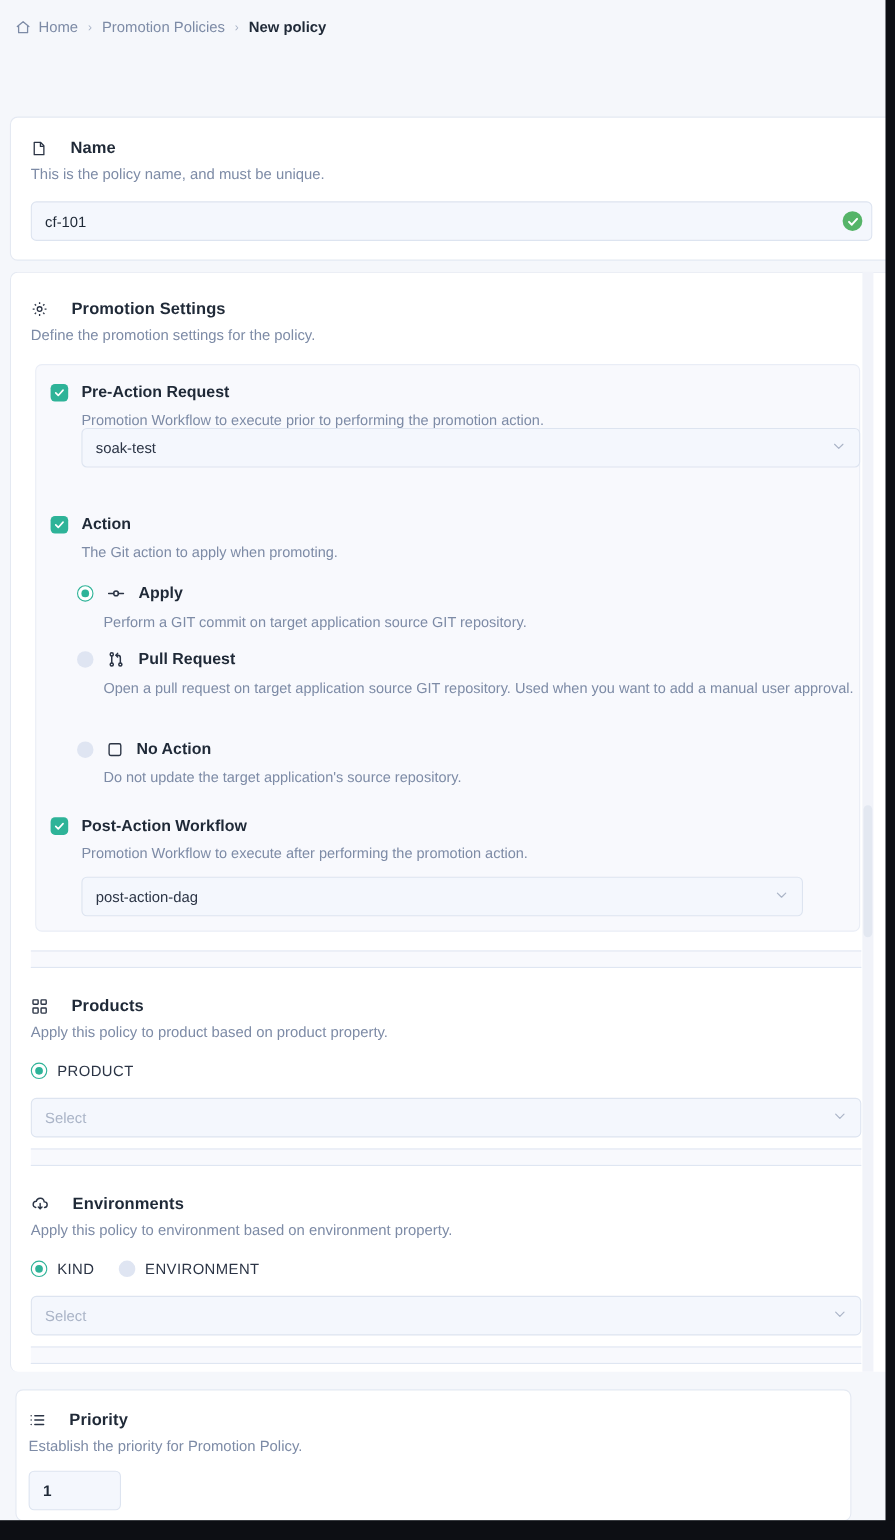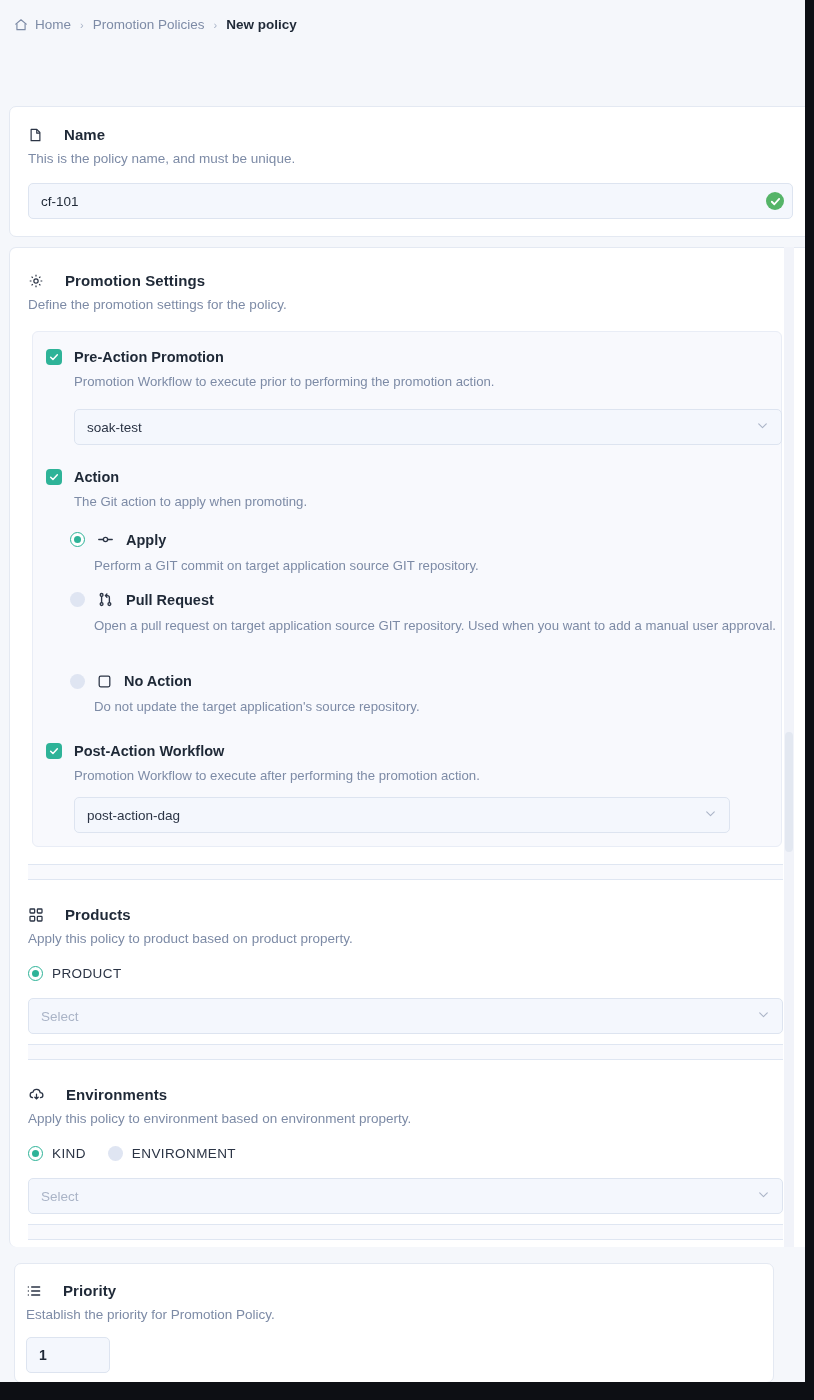--- a/index.html
+++ b/index.html
@@ -169,24 +169,24 @@
 
   <div class="inner-panel"></div>
 
   <div style="position:absolute;left:46px;top:349px;width:730px;">
     <div class="field-head">
       <span class="cbx">
         <svg viewBox="0 0 24 24" fill="none" stroke="#ffffff" stroke-width="3.6" stroke-linecap="round" stroke-linejoin="round">
             <path d="M4 12.5 9.5 18 20 6.5"></path>
           </svg>
       </span>
-      <span class="field-title">Pre-Action Promotion</span>
+      <span class="field-title">Pre-Action Request</span>
     </div>
     <div class="field-desc" style="margin-top:9px;margin-left:28px;">Promotion Workflow to execute prior to performing the promotion action.</div>
-    <div class="select" style="margin-top:20px;margin-left:28px;width:708px;">
+    <div class="select" style="margin-top:0;margin-left:28px;width:708px;">
       <span>soak-test</span>
       <span class="chev">
         <svg width="13" height="13" viewBox="0 0 24 24" fill="none" stroke="#aab4c7" stroke-width="2" stroke-linecap="round" stroke-linejoin="round">
             <path d="M5 9l7 7 7-7"></path>
           </svg>
       </span>
     </div>
   </div>
 
   <div style="position:absolute;left:46px;top:469px;width:730px;">

